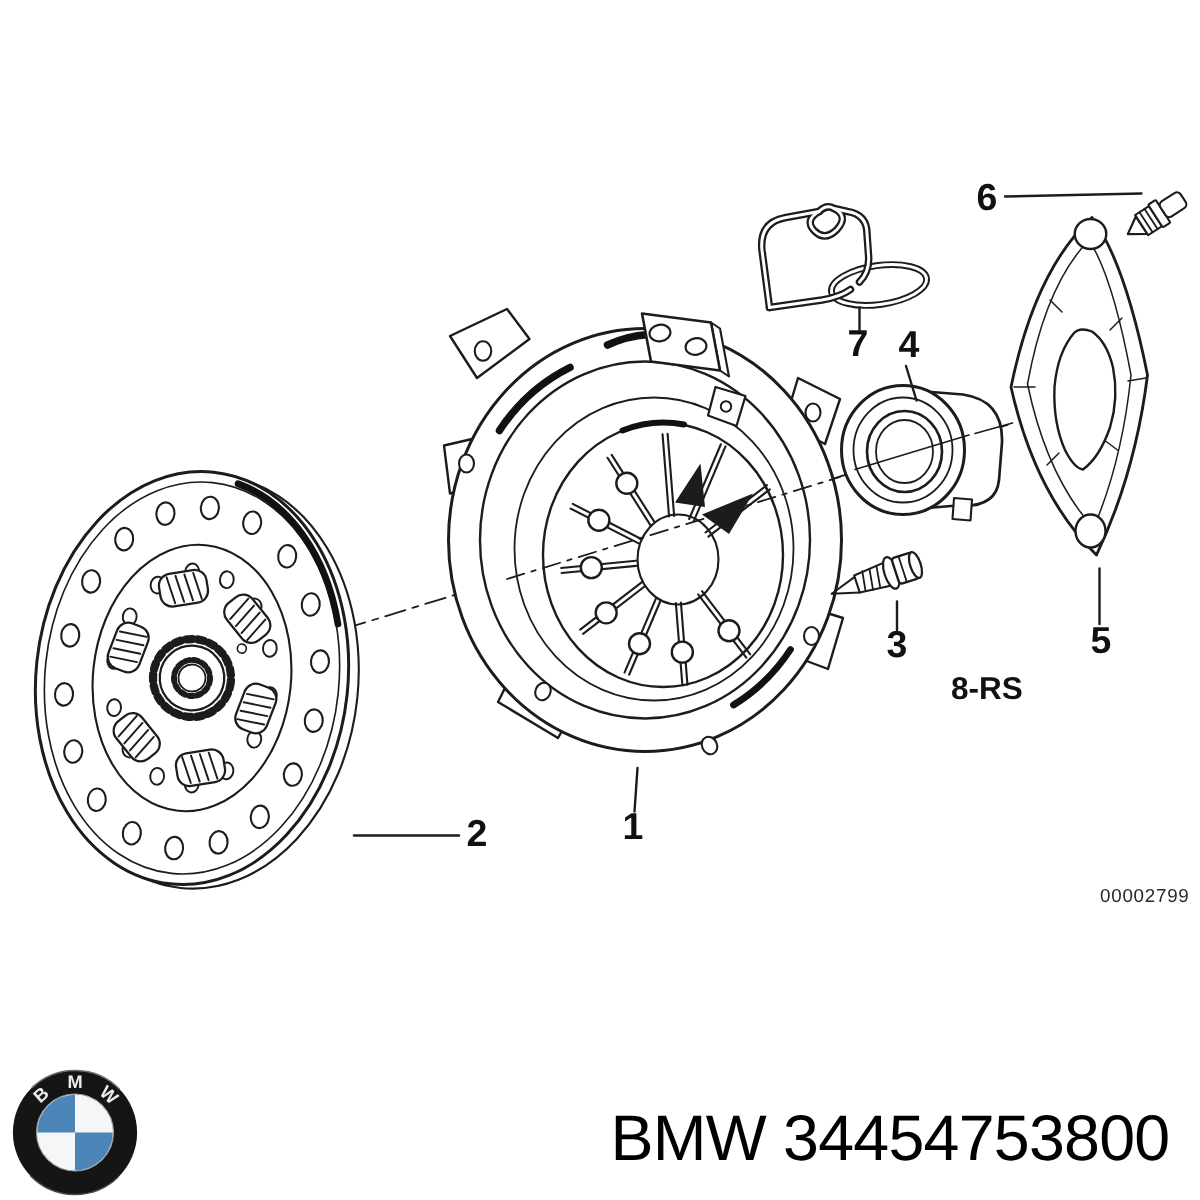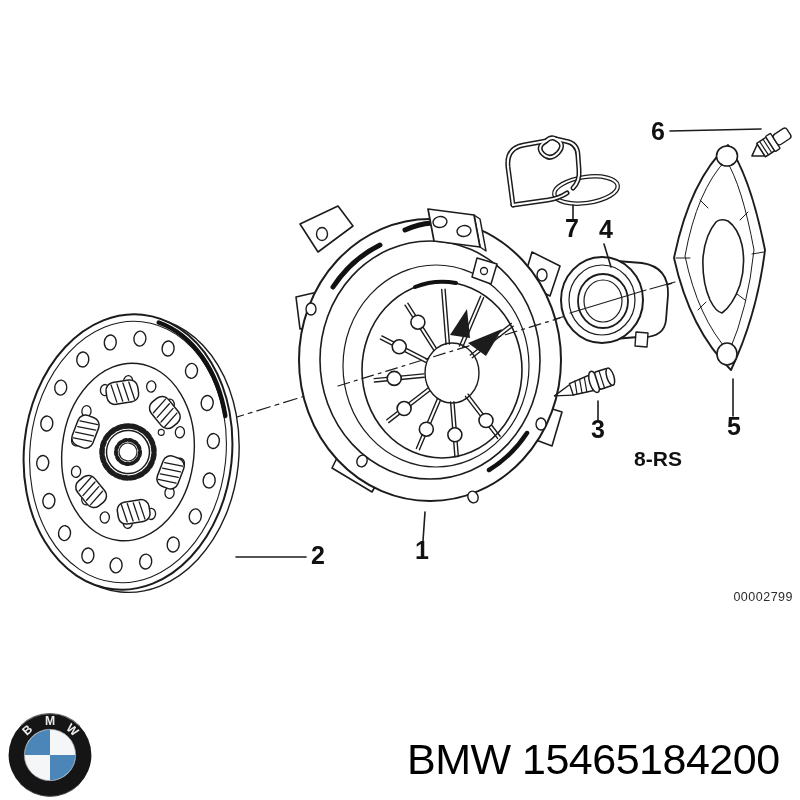--- a/index.html
+++ b/index.html
@@ -286,15 +286,15 @@
   <path d="M -32 -33 A 46 46 0 0 1 33 -32" stroke="#6a6a6a" stroke-width="1.2" fill="none"></path>
   <path d="M -33 32 A 46 46 0 0 0 32 33" stroke="#4a4a4a" stroke-width="1" fill="none"></path>
   <circle r="28.5" fill="#f4f6f8" stroke="#9aa0a6" stroke-width="0.8"></circle>
   <path d="M 0 0 L 0 -28 A 28 28 0 0 0 -28 0 Z" fill="#4c86b8"></path>
   <path d="M 0 0 L 28 0 A 28 28 0 0 1 0 28 Z" fill="#4c86b8"></path>
   <text class="roundel-letter" transform="rotate(-42)" y="-33" text-anchor="middle">B</text>
   <text class="roundel-letter" y="-33" text-anchor="middle">M</text>
   <text class="roundel-letter" transform="rotate(42)" y="-33" text-anchor="middle">W</text>
 </svg>
 
-<div class="part-title">BMW 15465184200</div>
+<div class="part-title">BMW 34454753800</div>
 
 </div>
 
 </body></html>

